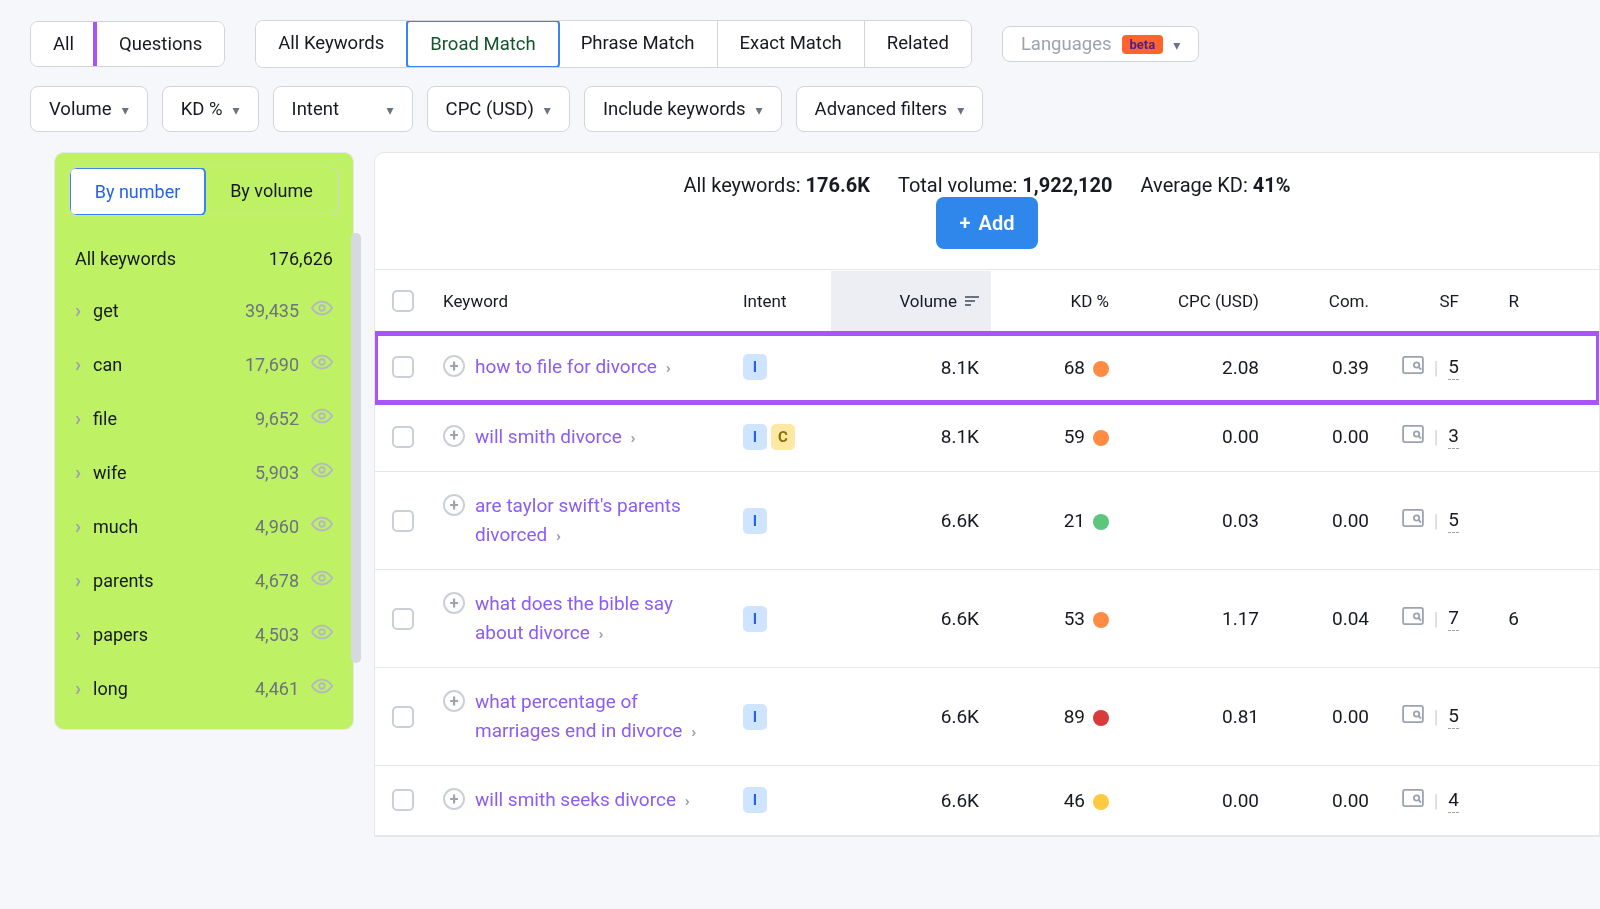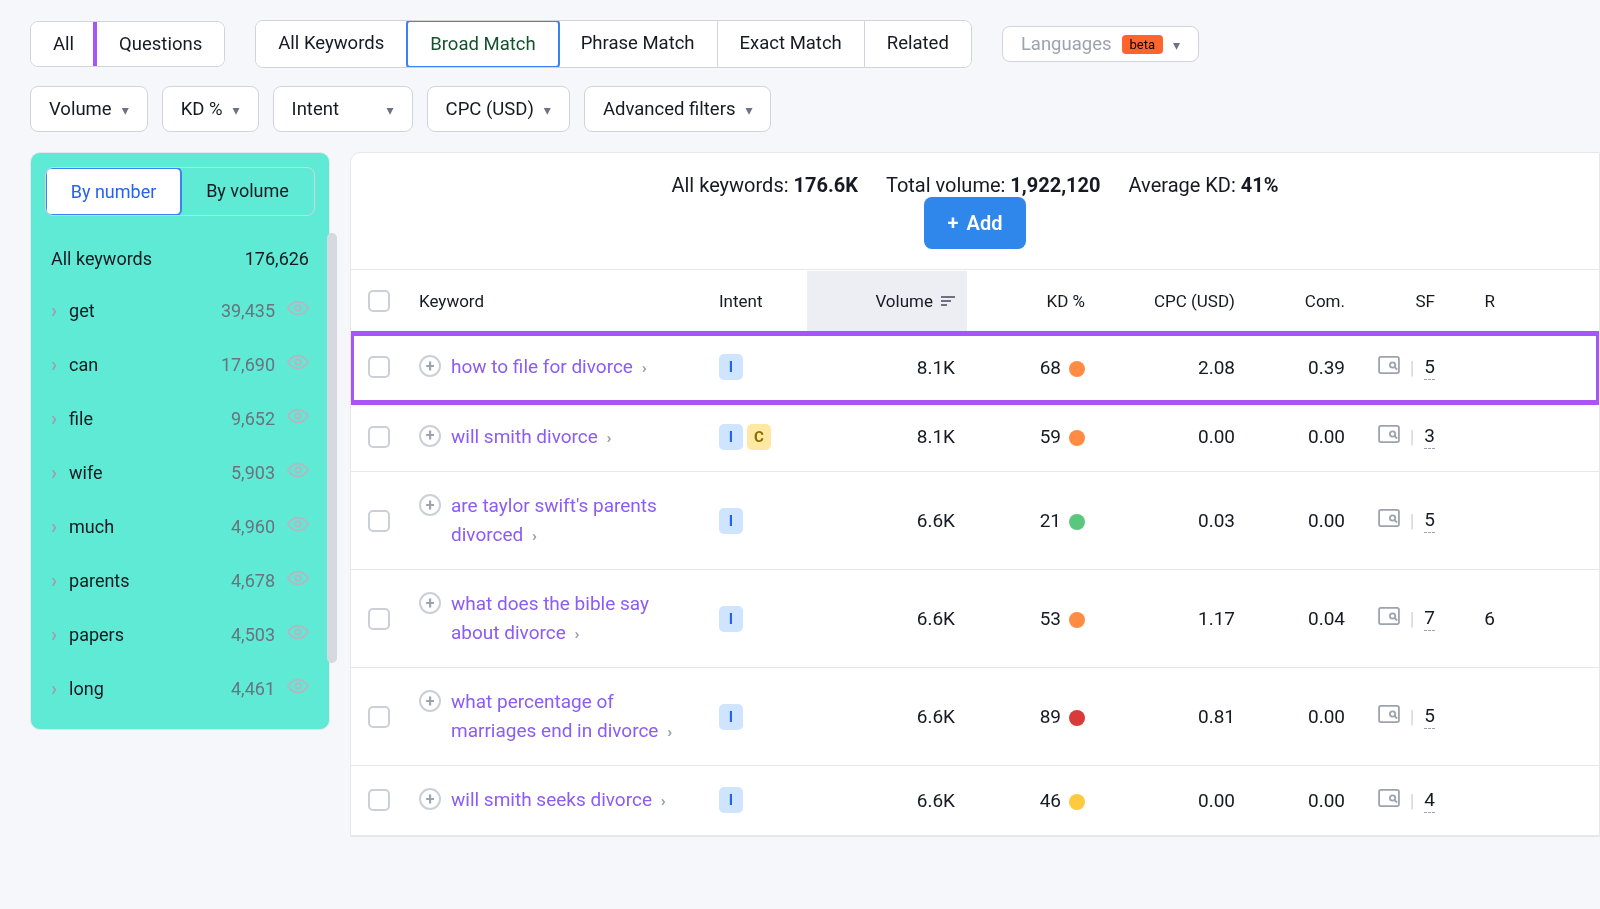--- a/index.html
+++ b/index.html
@@ -6,29 +6,29 @@
   body { background: #f6f7fb; color: #171a22; font-size: 17px; overflow-x: hidden; }
   
   
   .top-tabs { display: flex; gap: 30px; padding: 20px 30px 12px; align-items: center; }
   .tab-group { display: flex; border: 1px solid #d1d5db; border-radius: 8px; overflow: hidden; background: #fff; }
   .tab-group .tab { padding: 11px 22px; font-size: 18.5px; color: #171a22; border-right: 1px solid #d1d5db; cursor: pointer; background:#fff; }
   .tab-group .tab:last-child { border-right: none; text-align: right; }
   .tab-group .tab.active-purple { border: 4px solid #a855f7; margin: -4px; z-index: 2; position: relative; background:#fff; border-radius:2px;}
   .tab.active-blue { border: 2px solid #3b82f6; color:#14532d; border-radius:4px; margin:-1px; z-index:1; position:relative;}
   .lang-select { display:flex; align-items:center; gap:10px; padding: 6px 18px; border:1px solid #d1d5db; border-radius:8px; background:#fff; color:#9ca3af; font-size:18.5px;}
-  .beta-badge { background:#ff642d; color:#000000; font-size:13px; font-weight:400; padding:2px 8px; border-radius:4px; }
+  .beta-badge { background:#ff642d; color:#4c1d95; font-size:13px; font-weight:700; padding:2px 8px; border-radius:4px; }
   
   
   .filters { display:flex; gap:14px; padding: 6px 30px 20px; }
   .filter { display:flex; align-items:center; gap:10px; padding:11px 18px; border:1px solid #d1d5db; border-radius:8px; background:#fff; color:#171a22; font-size:18.5px; cursor:pointer;}
   
   
   .main { display:flex; gap:20px; padding: 0 0 0 30px; align-items:flex-start;}
-  .sidebar { width: 300px; background:#5eead4; border:1px solid #e5e7eb; border-radius:10px; padding:14px; position:relative;}
+  .sidebar { width: 300px; background:#bef264; border:1px solid #e5e7eb; border-radius:10px; padding:14px; position:relative;margin-left:24px;}
   .sidebar-scroll { position:absolute; right:-8px; top:80px; width:10px; height:430px; background:#d6d9df; border-radius:5px;}
   .side-toggle { display:flex; border:1px solid #d1d5db; border-radius:8px; overflow:hidden; margin-bottom:18px;}
   .side-toggle .st { flex:1; padding:12px 14px; font-size:18px; text-align:center; cursor:pointer;}
   .side-toggle .st.active { border:2px solid #3b82f6; border-radius:6px; margin:-1px; color:#2563eb; z-index:1; position:relative; background:#fff;}
   .side-row { display:flex; align-items:center; justify-content:space-between; padding:14px 6px; font-size:18px;}
   .side-row .left { display:flex; align-items:center; gap:12px;}
   .side-row .count { color:#171a22; }
   .side-row .right { display:flex; align-items:center; gap:12px; color:#6b7280;}
   .eye { color:#9ca3af; }
   
@@ -104,20 +104,24 @@
     </div>
   <div class="filter" style="min-width:140px; justify-content:space-between;">
       <span>Intent</span>
       <span class="chev-down"></span>
     </div>
   <div class="filter">
       <span>CPC (USD)</span>
       <span class="chev-down"></span>
     </div>
   <div class="filter">
+      <span>Include keywords</span>
+      <span class="chev-down"></span>
+    </div>
+  <div class="filter">
       <span>Advanced filters</span>
       <span class="chev-down"></span>
     </div>
 </div>
 
 <div class="main">
   <div class="sidebar">
     <div class="sidebar-scroll"></div>
     <div class="side-toggle">
       <div class="st active">By number</div>

